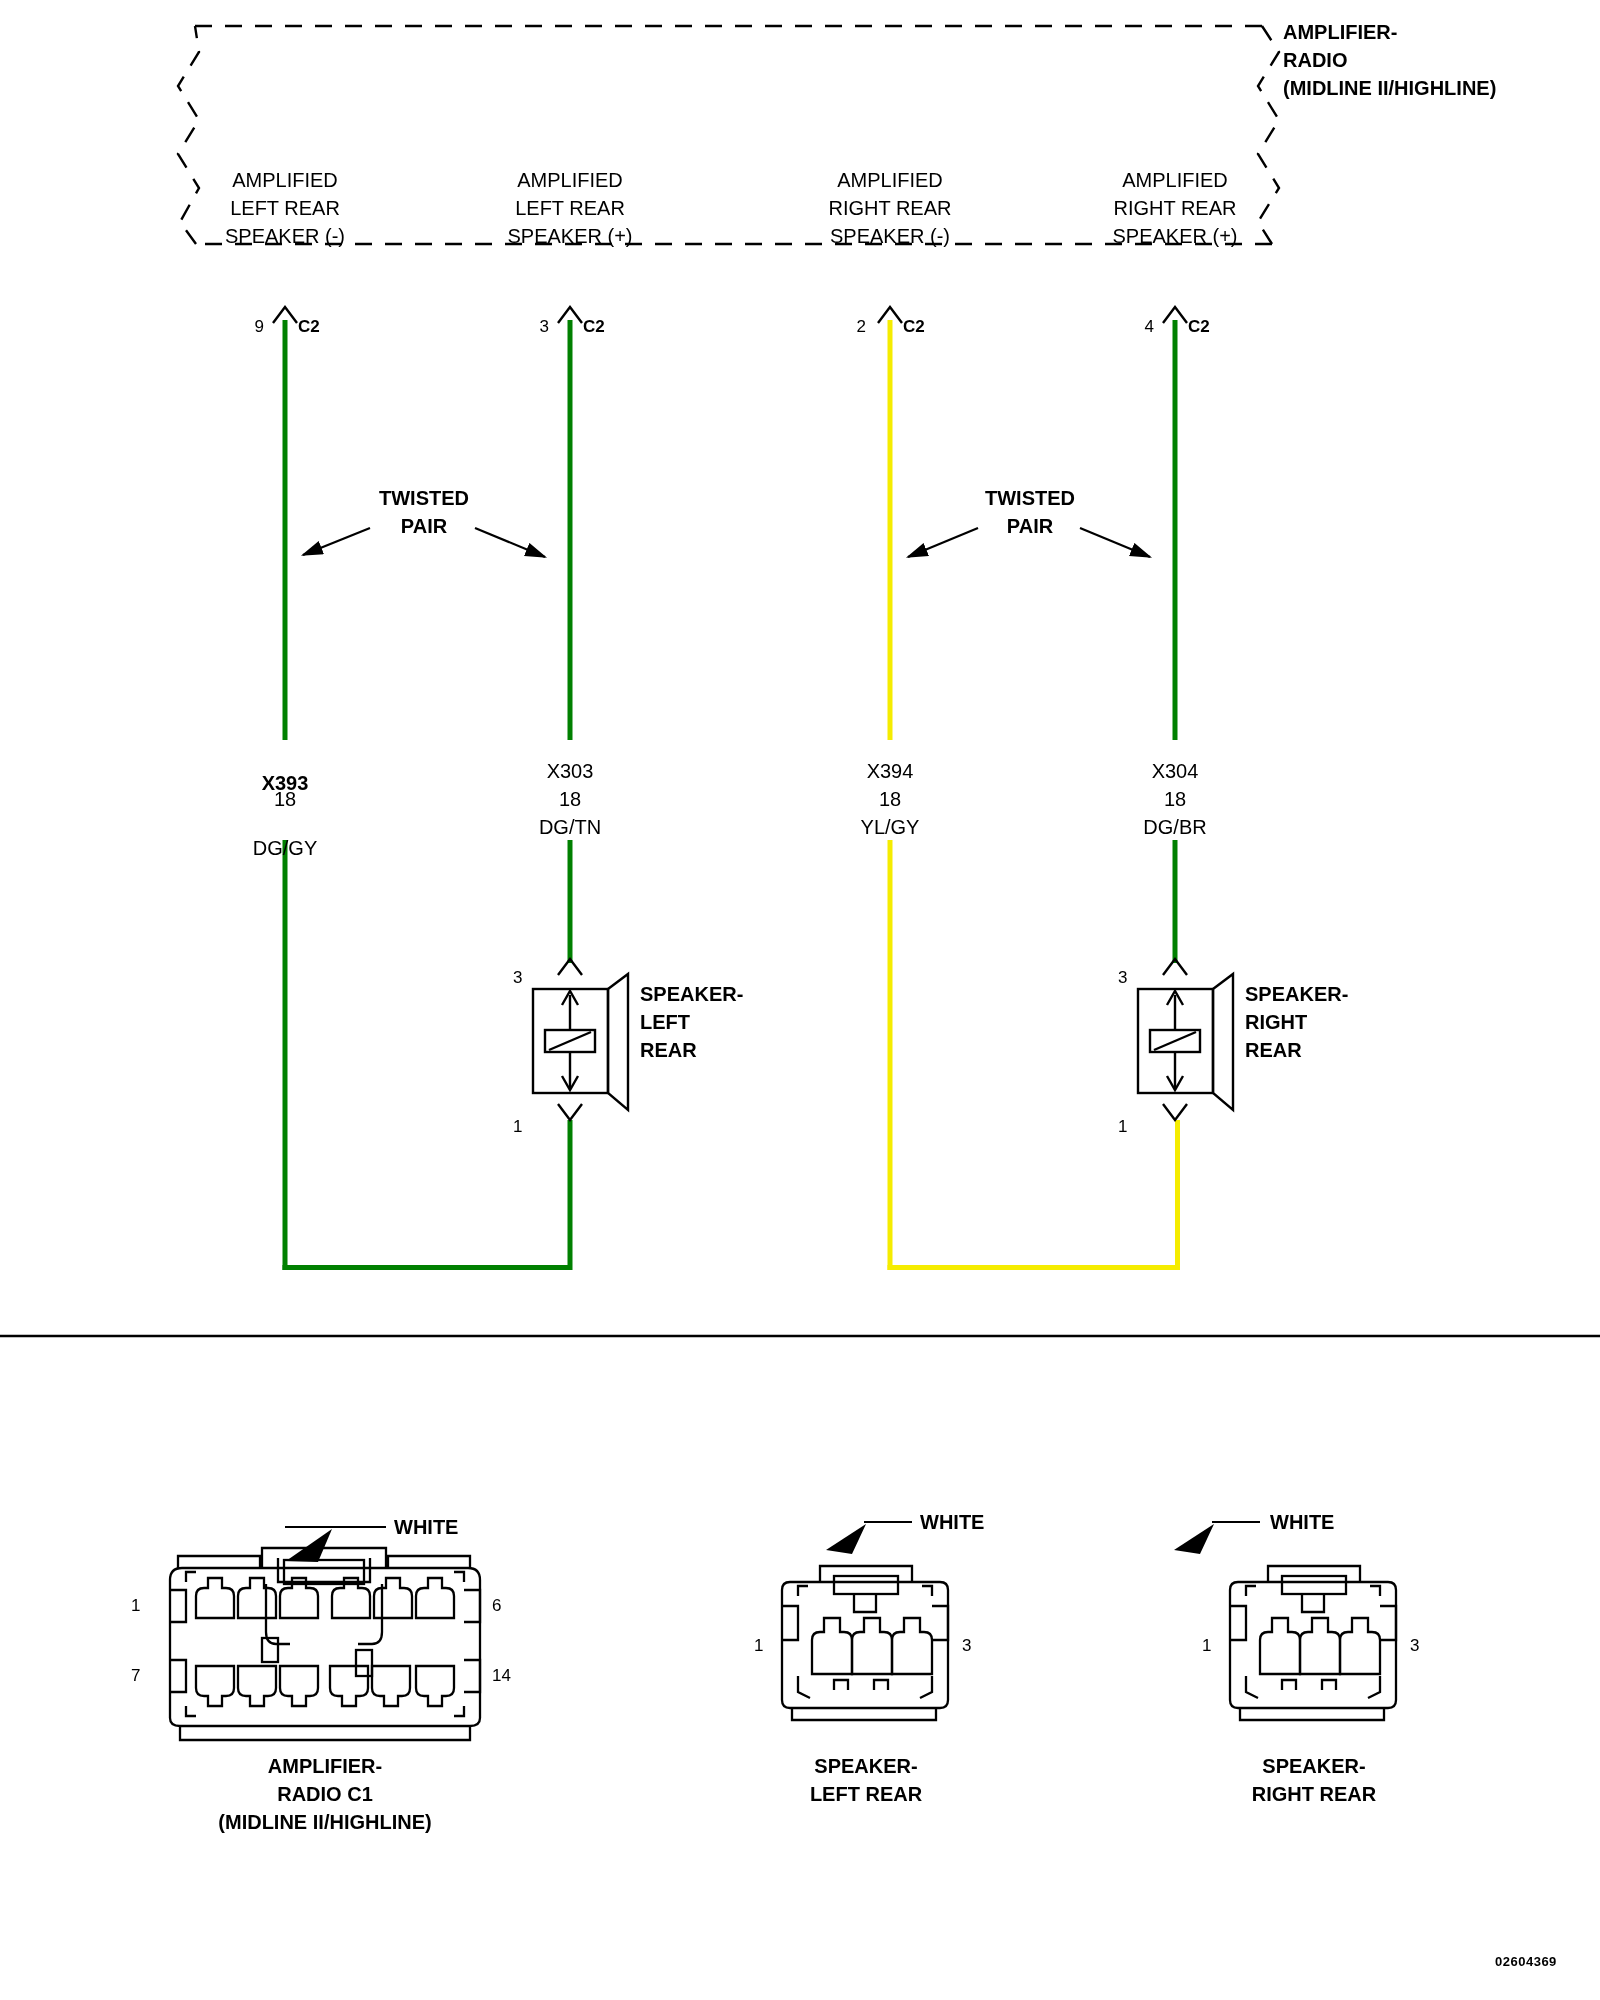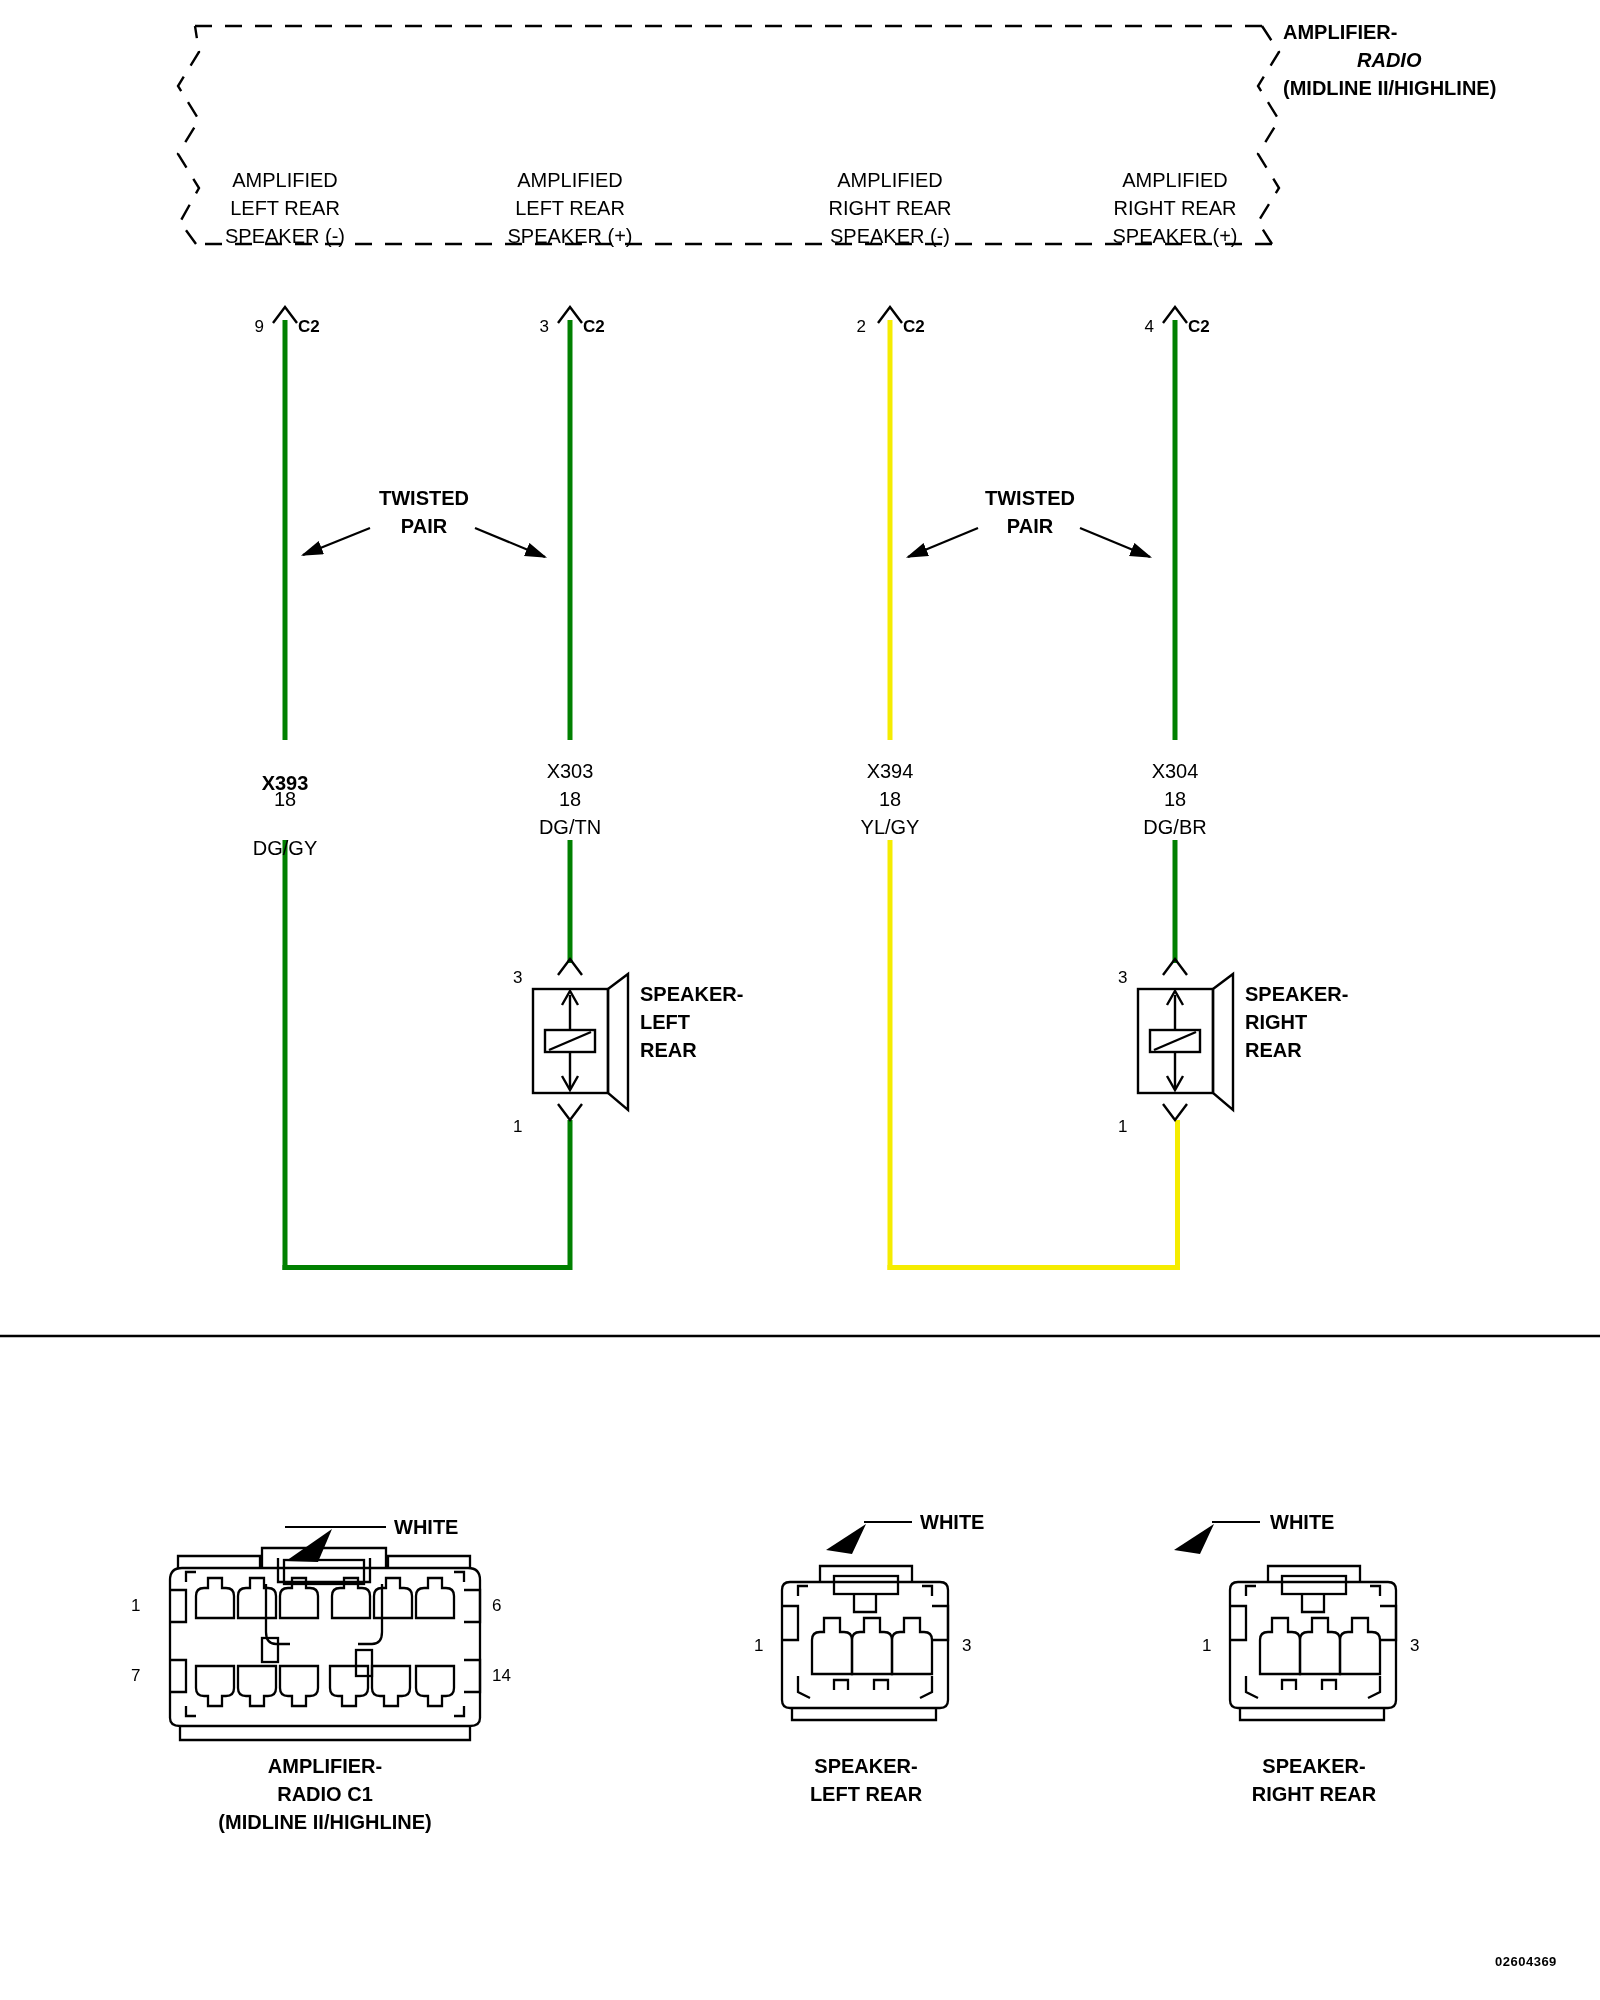--- a/index.html
+++ b/index.html
@@ -212,21 +212,21 @@
       <path d="M1380,1676 L1380,1692 L1368,1698"></path>
       <path d="M1260,1674 L1260,1640 Q1260,1632 1268,1632 L1272,1632 L1272,1618 L1288,1618 L1288,1632 L1292,1632 Q1300,1632 1300,1640 L1300,1674 Z"></path>
       <path d="M1300,1674 L1300,1640 Q1300,1632 1308,1632 L1312,1632 L1312,1618 L1328,1618 L1328,1632 L1332,1632 Q1340,1632 1340,1640 L1340,1674 Z"></path>
       <path d="M1340,1674 L1340,1640 Q1340,1632 1348,1632 L1352,1632 L1352,1618 L1368,1618 L1368,1632 L1372,1632 Q1380,1632 1380,1640 L1380,1674 Z"></path>
       <path d="M1282,1690 L1282,1680 L1296,1680 L1296,1690"></path>
       <path d="M1322,1690 L1322,1680 L1336,1680 L1336,1690"></path>
     </g>
   </svg>
 
   <div class="lbl b" style="left:1283px;top:18px;">AMPLIFIER-</div>
-  <div class="lbl b" style="left:1357px;top:46px;font-style:italic;">RADIO</div>
+  <div class="lbl b" style="left:1283px;top:46px;">RADIO</div>
   <div class="lbl b" style="left:1283px;top:74px;">(MIDLINE II/HIGHLINE)</div>
 
   <div class="lbl c" style="left:285px;top:166px;">AMPLIFIED</div>
   <div class="lbl c" style="left:285px;top:194px;">LEFT REAR</div>
   <div class="lbl c" style="left:285px;top:222px;">SPEAKER (-)</div>
 
   <div class="lbl c" style="left:570px;top:166px;">AMPLIFIED</div>
   <div class="lbl c" style="left:570px;top:194px;">LEFT REAR</div>
   <div class="lbl c" style="left:570px;top:222px;">SPEAKER (+)</div>
 

